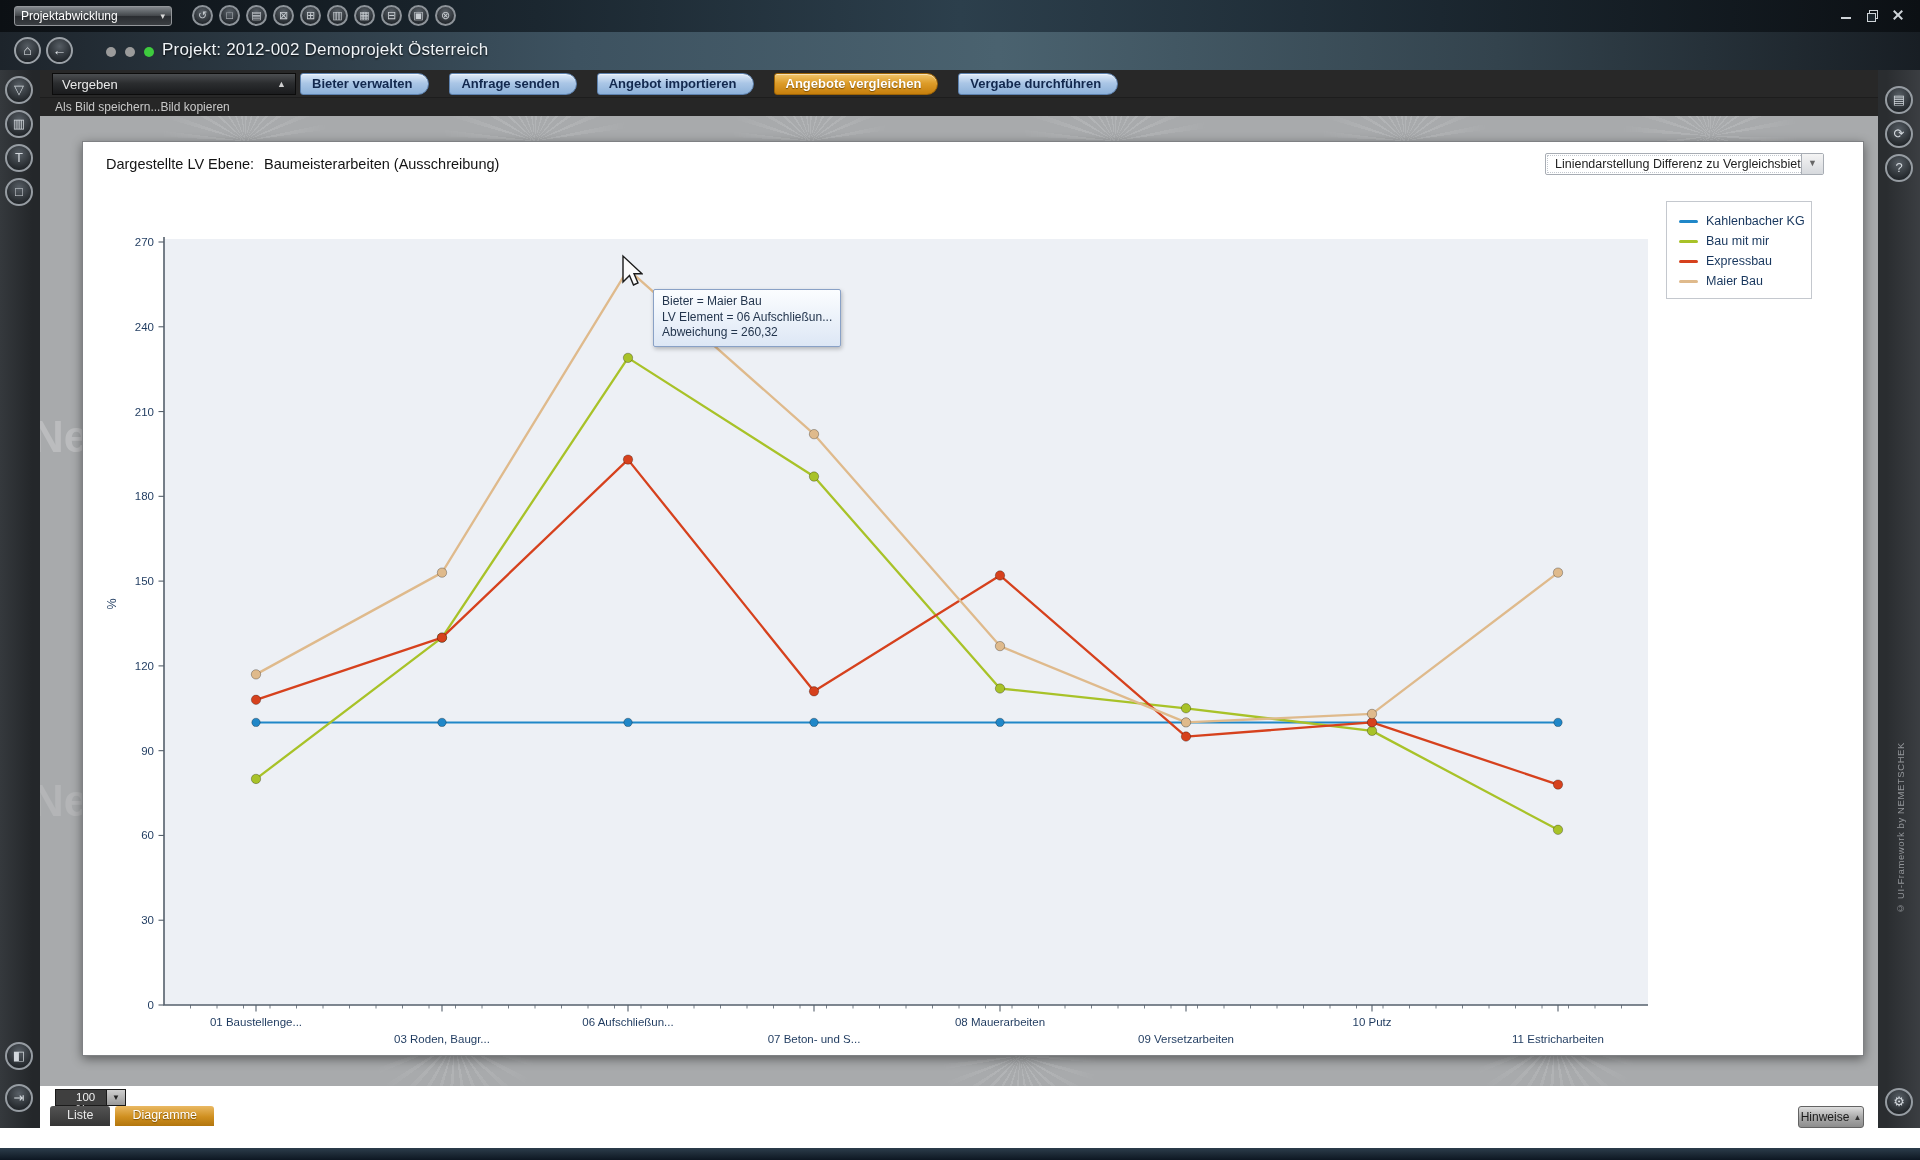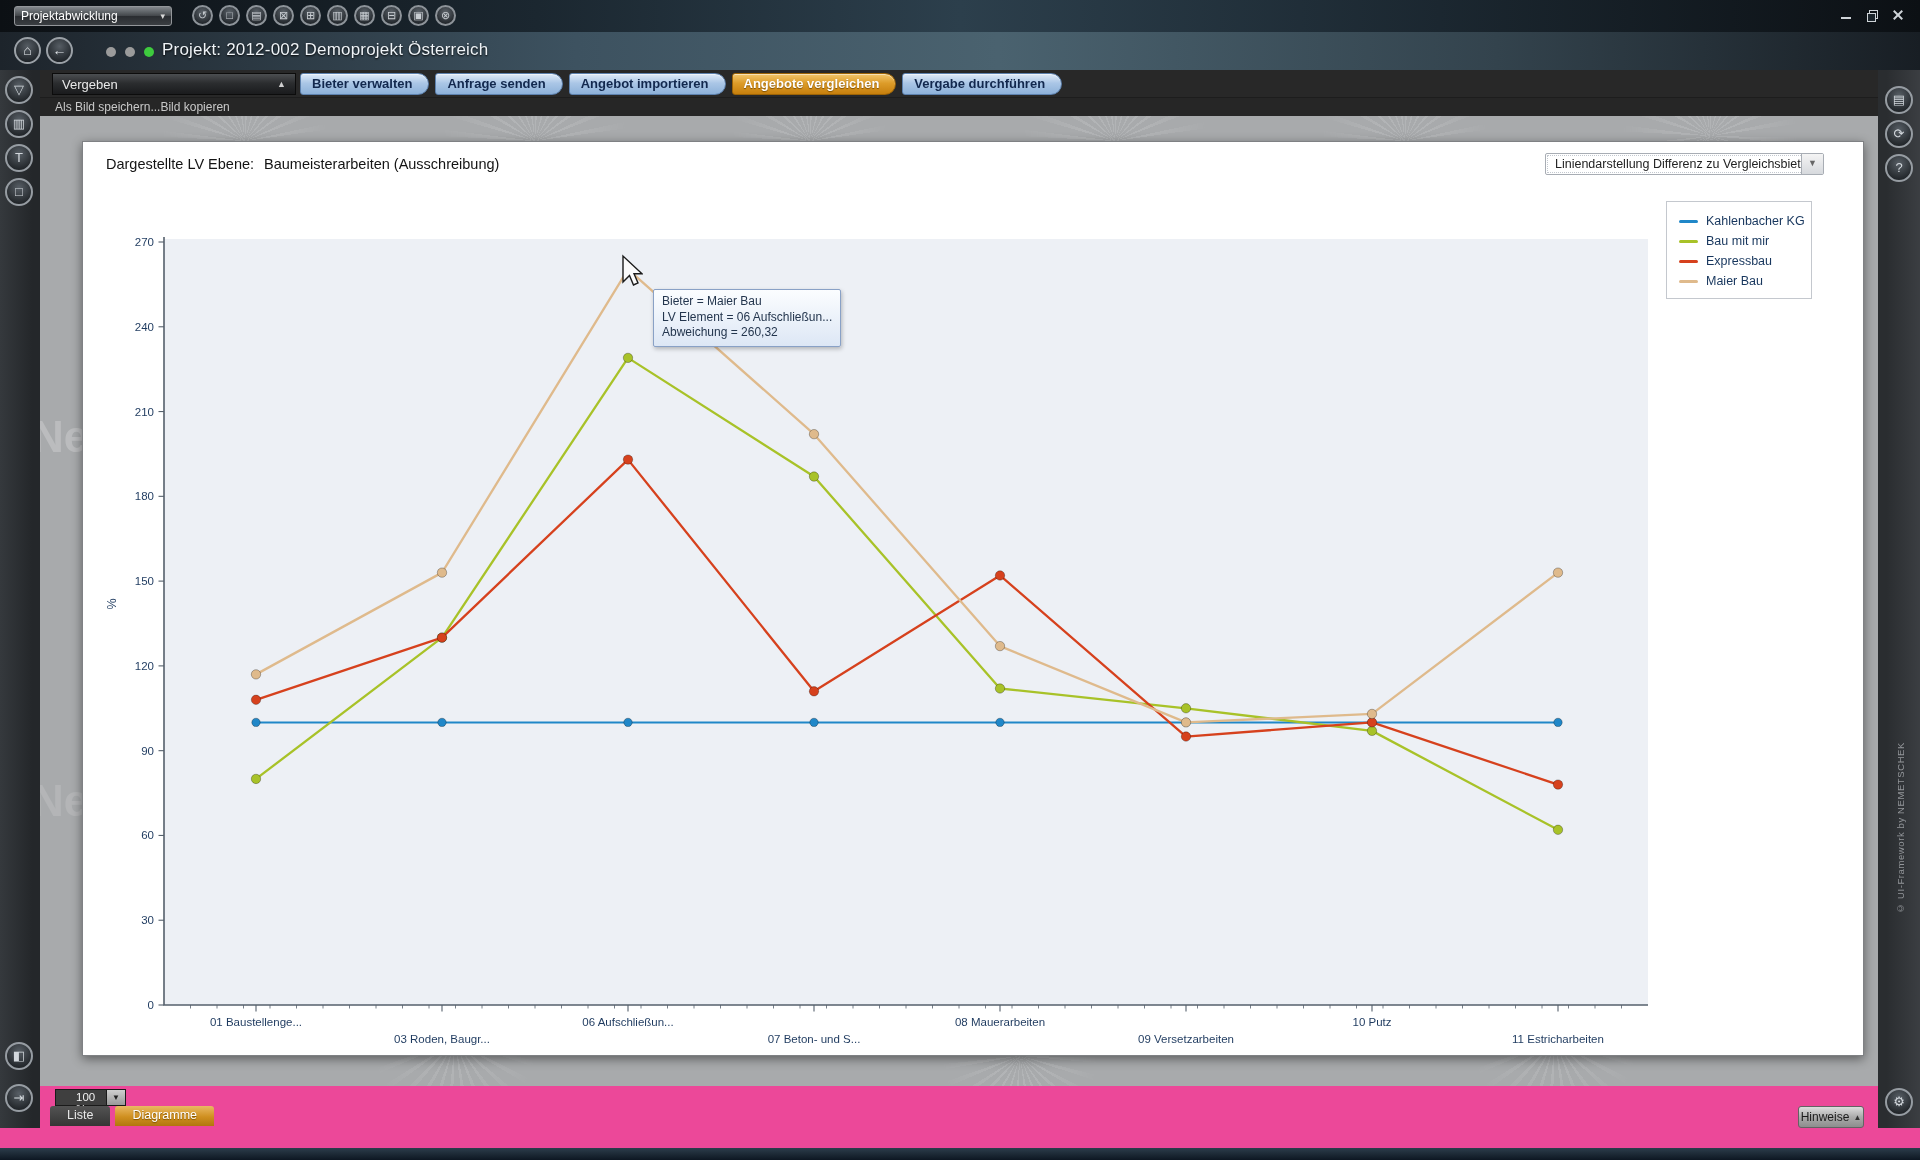--- a/index.html
+++ b/index.html
@@ -1,16 +1,16 @@
 <!DOCTYPE html>
 <html><head>
 <meta charset="utf-8">
 <style>
   html,body{margin:0;padding:0;background:#555;}
-  .screen{position:relative;width:1920px;height:1160px;overflow:hidden;background:#ec4899;
+  .screen{position:relative;width:1920px;height:1160px;overflow:hidden;background:#ffffff;
           font-family:"Liberation Sans", sans-serif; -webkit-font-smoothing:antialiased;}
   .screen *{box-sizing:border-box;}
 
   
   .titlebar{position:absolute;left:0;top:0;width:1920px;height:32px;
     background:linear-gradient(90deg,#0c1014,#1b2730 28%,#2c3f4c 50%,#1b2730 75%,#0c1014);}
   .app-select{position:absolute;left:14px;top:6px;width:158px;height:20px;border:1px solid #93969a;border-radius:3px;
     background:linear-gradient(180deg,#83888d,#44484c 48%,#2a2d31 52%,#3a3e42);color:#fff;font-size:12px;
     display:flex;align-items:center;padding:0 6px;cursor:default;}
   .app-select .arr{margin-left:auto;font-size:9px;color:#d8d8d8;}
@@ -40,21 +40,21 @@
   .rtab{height:26px;line-height:26px;padding:0 15px;font-size:13.5px;color:#1b1b1b;white-space:nowrap;}
   .rtab.active{height:32px;line-height:30px;margin-top:-6px;border-radius:6px 6px 0 0;border:1px solid #4e4e4e;border-bottom:none;
     background:linear-gradient(180deg,#4c4c4c,#141414 60%,#000);color:#fff;font-weight:bold;padding:0 16px;}
 
   
   .toolbar-strip{position:absolute;left:40px;top:70px;right:42px;height:28px;background:#282828;border-bottom:1px solid #1d1d1d;}
   .phase-select{position:absolute;left:12px;top:3px;width:244px;height:22px;border:1px solid #0c0c0c;
     background:linear-gradient(180deg,#4b4e51,#2b2d2f 46%,#1a1b1d);color:#e9e9e9;font-size:13px;
     display:flex;align-items:center;padding:0 9px;}
   .phase-select .arr{margin-left:auto;font-size:9px;color:#cfcfcf;}
-  .tb-buttons{position:absolute;left:260px;top:3px;display:flex;gap:6px;}
+  .tb-buttons{position:absolute;left:260px;top:3px;display:flex;gap:20px;}
   .tb-btn{height:22px;line-height:20px;padding:0 16px 0 11px;font-size:13px;font-weight:600;color:#12284e;
     border:1px solid #5d81ae;border-radius:3px 11px 11px 3px;
     background:linear-gradient(180deg,#e0ebf9,#aac6e6 46%,#8db1d9);box-shadow:inset 0 1px 0 rgba(255,255,255,.5);white-space:nowrap;}
   .tb-btn.active{color:#fff;border-color:#9c6306;text-shadow:0 1px 1px #7c4f00;
     background:linear-gradient(180deg,#f2c66c,#dd9c29 46%,#c67f0d);}
   .context-strip{position:absolute;left:40px;top:98px;right:42px;height:18px;background:#262626;display:flex;
     align-items:center;padding-left:15px;}
   .ctx-link{font-size:12px;color:#c9c9c9;white-space:nowrap;}
 
   

